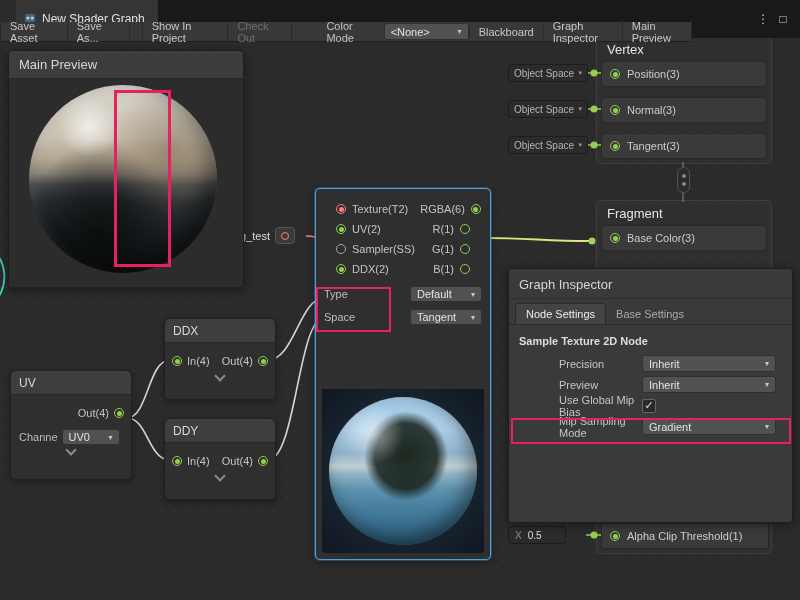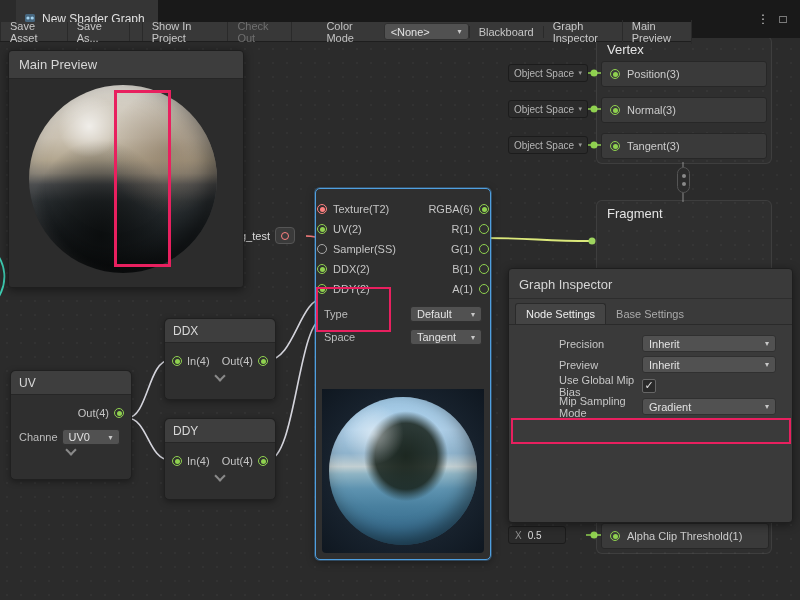--- a/index.html
+++ b/index.html
@@ -47,21 +47,21 @@
   .gnode{position:absolute;background:#2f2f2f;border:1px solid #202020;border-radius:5px;z-index:2;box-shadow:0 2px 6px rgba(0,0,0,.35);}
   .nhead{height:24px;display:flex;align-items:center;padding:0 8px;background:#3e3e3e;border-bottom:1px solid #262626;border-radius:5px 5px 0 0;font-size:12px;color:#d8d8d8;cursor:move;}
   .port{width:10px;height:10px;border:1.5px solid var(--pc,#8FD14F);border-radius:50%;flex:none;position:relative;cursor:crosshair;}
   .port.filled::after{content:"";position:absolute;inset:1.5px;border-radius:50%;background:var(--pc,#8FD14F);}
   .collapse{height:15px;display:flex;justify-content:center;align-items:flex-start;cursor:pointer;}
   .chev{width:8px;height:8px;border-right:2px solid #8a8a8a;border-bottom:2px solid #8a8a8a;transform:rotate(45deg);margin-top:1px;}
   
   .sample{left:315px;top:188px;width:176px;height:372px;border:1px solid #4f9fdf;box-shadow:0 0 0 1px rgba(79,159,223,.35),0 2px 8px rgba(0,0,0,.4);z-index:3;}
   .sample .nhead{height:28px;}
   .srows{padding-top:10px;}
-  .srow{display:flex;align-items:center;height:20px;padding:0 1px;gap:6px;font-size:11px;color:#c4c4c4;}
+  .srow{display:flex;align-items:center;height:20px;padding:0 20px;gap:6px;font-size:11px;color:#c4c4c4;}
   .srow .spacer{flex:1;}
   .ctrl-row{display:flex;align-items:center;margin:7px 8px 0;font-size:11px;color:#bdbdbd;}
   .ctrl-row .dd{margin-left:auto;width:72px;height:16px;}
   .preview-box{position:absolute;left:6px;bottom:6px;width:162px;height:164px;border-radius:0 0 4px 4px;
     background:radial-gradient(circle at 50% 50%, #2a3947 0%, #16202b 70%, #0f1720 100%);
     display:flex;align-items:center;justify-content:center;}
   .sphere-photo{width:148px;height:148px;border-radius:50%;
     background:
       radial-gradient(circle at 30% 25%, rgba(255,255,255,0.5) 0%, rgba(255,255,255,0) 20%),
       radial-gradient(ellipse 56px 60px at 52% 40%, rgba(22,32,24,0.95) 0%, rgba(22,32,24,0.85) 55%, rgba(22,32,24,0) 75%),
@@ -197,20 +197,24 @@
   <span>Object Space</span>
   <span class="caret">▾</span>
 </div>
 <div class="pill">
     <i></i>
     <i></i>
   </div>
 
 <div class="context frag-ctx">
   <div class="ctitle">Fragment</div>
+  <div class="stackrow">
+    <span class="port filled" style="--pc:#8FD14F"></span>
+    <span>Base Color(3)</span>
+  </div>
   <div class="stackrow frag-alpha">
     <span class="port filled" style="--pc:#8FD14F"></span>
     <span>Alpha Clip Threshold(1)</span>
   </div>
 </div>
 <div class="threshold-box">
   <span class="axis">X</span>
   <span class="val">0.5</span>
 </div>
 
@@ -306,27 +310,20 @@
       <span>G(1)</span>
       <span class="port" style="--pc:#8FD14F"></span>
     </div>
     <div class="srow">
       <span class="port filled" style="--pc:#8FD14F"></span>
       <span>DDX(2)</span>
       <span class="spacer"></span>
       <span>B(1)</span>
       <span class="port" style="--pc:#8FD14F"></span>
     </div>
-    <div class="srow">
-      <span class="port filled" style="--pc:#8FD14F"></span>
-      <span>DDY(2)</span>
-      <span class="spacer"></span>
-      <span>A(1)</span>
-      <span class="port" style="--pc:#8FD14F"></span>
-    </div>
   </div>
   <div class="ctrl-row">
     <span>Type</span>
     <div class="dd">
       <span>Default</span>
       <span class="caret">▾</span>
     </div>
   </div>
   <div class="ctrl-row">
     <span>Space</span>
@@ -340,20 +337,21 @@
   </div>
 </div>
 
 <div class="panel inspector">
   <div class="insp-head">Graph Inspector</div>
   <div class="tabs">
     <div class="tab active">Node Settings</div>
     <div class="tab">Base Settings</div>
   </div>
   <div class="insp-body">
+    <div class="insp-node-title">Sample Texture 2D Node</div>
     <div class="insp-row">
       <span class="lbl">Precision</span>
       <div class="dd">
         <span>Inherit</span>
         <span class="caret">▾</span>
       </div>
     </div>
     <div class="insp-row">
       <span class="lbl">Preview</span>
       <div class="dd">

